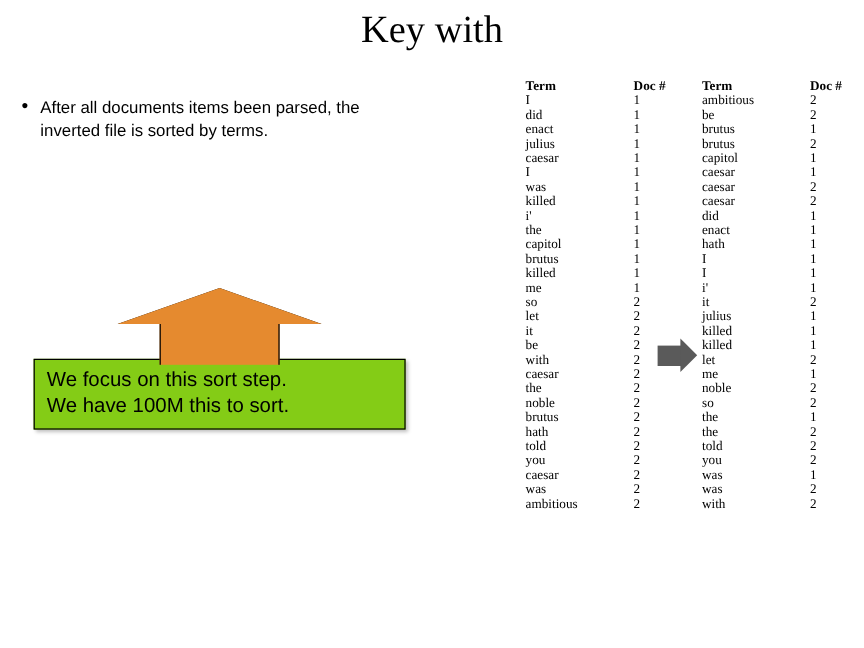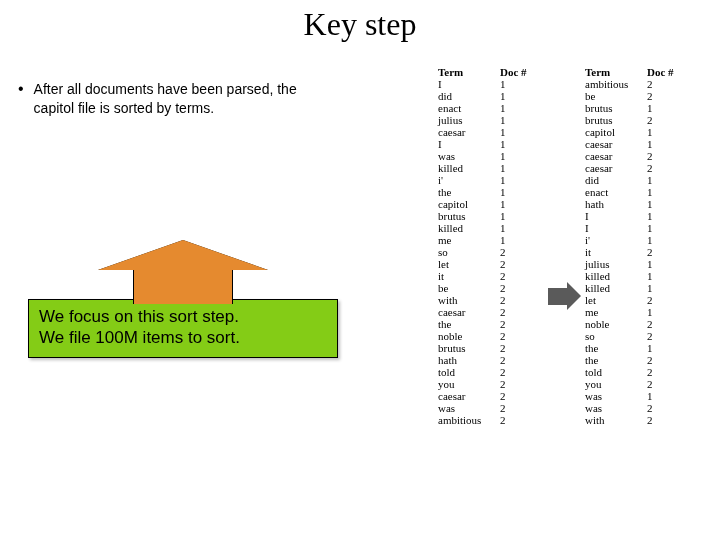--- a/index.html
+++ b/index.html
@@ -73,21 +73,21 @@
   .table {
     position: absolute;
     top: 66px;
     font-family: "Times New Roman", serif;
     font-size: 11px;
     color: #000;
   }
   .table.t1 { left: 438px; }
   .table.t2 { left: 585px; }
   .table .th { font-weight: bold; }
-  .table .row { display: flex; }
+  .table .row { display: flex; gap: 28px; }
   .table .term-cell { width: 62px; text-align: left; padding-right: 4px; }
   .table .doc-cell { width: 40px; text-align: left; padding-right: 6px; }
   .arrow-right {
     position: absolute;
     left: 548px;
     top: 282px;
   }
   .arrow-right .r-stem {
     width: 20px;
     height: 17px;
@@ -101,35 +101,35 @@
     border-top: 14px solid transparent;
     border-bottom: 14px solid transparent;
     border-left: 14px solid #5a5a5a;
     vertical-align: middle;
     margin-left: -1px;
   }
 </style>
 </head>
 <body>
 
-<div class="title">Key step</div>
+<div class="title">Key with</div>
 
 <div class="bullet-block">
   <span class="dot">•</span>
-  <span>After all documents have been parsed, the capitol file is sorted by terms.</span>
+  <span>After all documents items been parsed, the inverted file is sorted by terms.</span>
 </div>
 
 <div class="focus-group">
   <div class="arrow-up">
     <div class="arrow-head"></div>
     <div class="arrow-stem"></div>
   </div>
   <div class="focus-box">
     <div>We focus on this sort step.</div>
-    <div>We file 100M items to sort.</div>
+    <div>We have 100M this to sort.</div>
   </div>
 </div>
 
 <div class="table t1">
   <div class="row th">
     <span class="term-cell">Term</span>
     <span class="doc-cell">Doc #</span>
   </div>
   <div class="rows">
       <div class="row">

